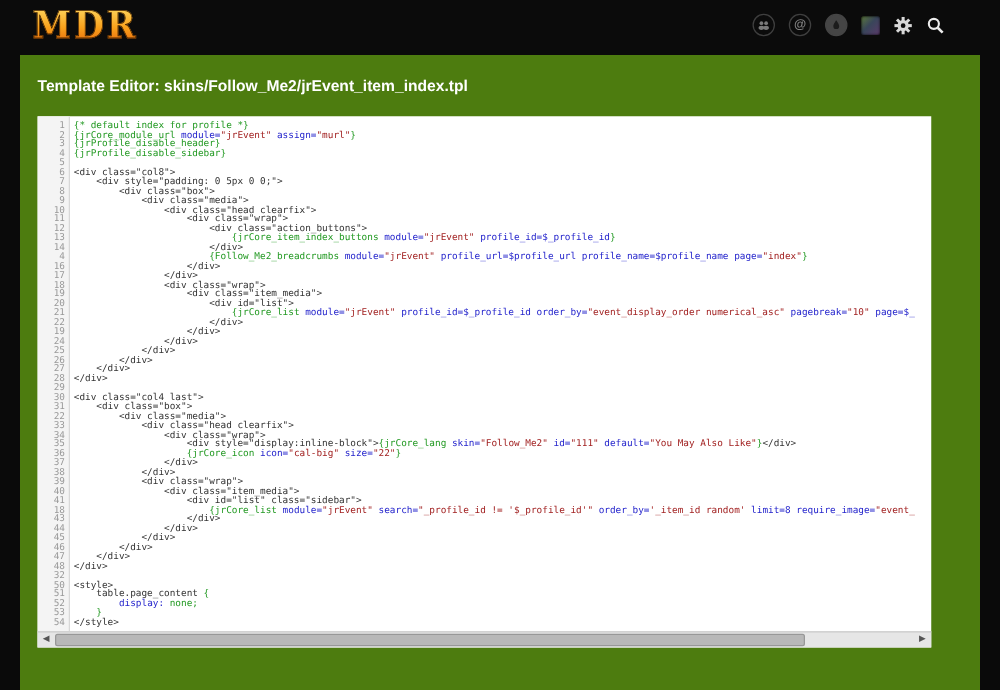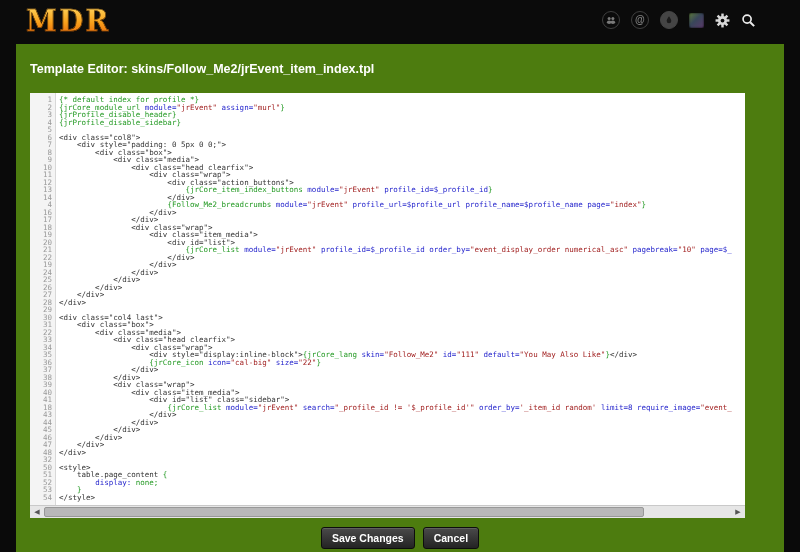--- a/index.html
+++ b/index.html
@@ -156,18 +156,14 @@
         </div>
       <div class="code" id="code"><div class="line"><span style="color: rgb(34, 153, 34);">{* default index for profile *}</span></div><div class="line"><span style="color: rgb(34, 153, 34);">{jrCore_module_url </span><span style="color: rgb(36, 36, 204);">module=</span><span style="color: rgb(162, 34, 34);">"jrEvent" </span><span style="color: rgb(36, 36, 204);">assign=</span><span style="color: rgb(162, 34, 34);">"murl"</span><span style="color: rgb(34, 153, 34);">}</span></div><div class="line"><span style="color: rgb(34, 153, 34);">{jrProfile_disable_header}</span></div><div class="line"><span style="color: rgb(34, 153, 34);">{jrProfile_disable_sidebar}</span></div><div class="line"></div><div class="line"><span style="color: rgb(51, 51, 51);">&lt;div class="col8"&gt;</span></div><div class="line"><span style="color: rgb(51, 51, 51);">    &lt;div style="padding: 0 5px 0 0;"&gt;</span></div><div class="line"><span style="color: rgb(51, 51, 51);">        &lt;div class="box"&gt;</span></div><div class="line"><span style="color: rgb(51, 51, 51);">            &lt;div class="media"&gt;</span></div><div class="line"><span style="color: rgb(51, 51, 51);">                &lt;div class="head clearfix"&gt;</span></div><div class="line"><span style="color: rgb(51, 51, 51);">                    &lt;div class="wrap"&gt;</span></div><div class="line"><span style="color: rgb(51, 51, 51);">                        &lt;div class="action_buttons"&gt;</span></div><div class="line"><span style="color: rgb(51, 51, 51);">                            </span><span style="color: rgb(34, 153, 34);">{jrCore_item_index_buttons </span><span style="color: rgb(36, 36, 204);">module=</span><span style="color: rgb(162, 34, 34);">"jrEvent" </span><span style="color: rgb(36, 36, 204);">profile_id=$_profile_id</span><span style="color: rgb(34, 153, 34);">}</span></div><div class="line"><span style="color: rgb(51, 51, 51);">                        &lt;/div&gt;</span></div><div class="line"><span style="color: rgb(51, 51, 51);">                        </span><span style="color: rgb(34, 153, 34);">{Follow_Me2_breadcrumbs </span><span style="color: rgb(36, 36, 204);">module=</span><span style="color: rgb(162, 34, 34);">"jrEvent" </span><span style="color: rgb(36, 36, 204);">profile_url=$profile_url profile_name=$profile_name page=</span><span style="color: rgb(162, 34, 34);">"index"</span><span style="color: rgb(34, 153, 34);">}</span></div><div class="line"><span style="color: rgb(51, 51, 51);">                    &lt;/div&gt;</span></div><div class="line"><span style="color: rgb(51, 51, 51);">                &lt;/div&gt;</span></div><div class="line"><span style="color: rgb(51, 51, 51);">                &lt;div class="wrap"&gt;</span></div><div class="line"><span style="color: rgb(51, 51, 51);">                    &lt;div class="item_media"&gt;</span></div><div class="line"><span style="color: rgb(51, 51, 51);">                        &lt;div id="list"&gt;</span></div><div class="line"><span style="color: rgb(51, 51, 51);">                            </span><span style="color: rgb(34, 153, 34);">{jrCore_list </span><span style="color: rgb(36, 36, 204);">module=</span><span style="color: rgb(162, 34, 34);">"jrEvent" </span><span style="color: rgb(36, 36, 204);">profile_id=$_profile_id order_by=</span><span style="color: rgb(162, 34, 34);">"event_display_order numerical_asc" </span><span style="color: rgb(36, 36, 204);">pagebreak=</span><span style="color: rgb(162, 34, 34);">"10" </span><span style="color: rgb(36, 36, 204);">page=$_</span></div><div class="line"><span style="color: rgb(51, 51, 51);">                        &lt;/div&gt;</span></div><div class="line"><span style="color: rgb(51, 51, 51);">                    &lt;/div&gt;</span></div><div class="line"><span style="color: rgb(51, 51, 51);">                &lt;/div&gt;</span></div><div class="line"><span style="color: rgb(51, 51, 51);">            &lt;/div&gt;</span></div><div class="line"><span style="color: rgb(51, 51, 51);">        &lt;/div&gt;</span></div><div class="line"><span style="color: rgb(51, 51, 51);">    &lt;/div&gt;</span></div><div class="line"><span style="color: rgb(51, 51, 51);">&lt;/div&gt;</span></div><div class="line"></div><div class="line"><span style="color: rgb(51, 51, 51);">&lt;div class="col4 last"&gt;</span></div><div class="line"><span style="color: rgb(51, 51, 51);">    &lt;div class="box"&gt;</span></div><div class="line"><span style="color: rgb(51, 51, 51);">        &lt;div class="media"&gt;</span></div><div class="line"><span style="color: rgb(51, 51, 51);">            &lt;div class="head clearfix"&gt;</span></div><div class="line"><span style="color: rgb(51, 51, 51);">                &lt;div class="wrap"&gt;</span></div><div class="line"><span style="color: rgb(51, 51, 51);">                    &lt;div style="display:inline-block"&gt;</span><span style="color: rgb(34, 153, 34);">{jrCore_lang </span><span style="color: rgb(36, 36, 204);">skin=</span><span style="color: rgb(162, 34, 34);">"Follow_Me2" </span><span style="color: rgb(36, 36, 204);">id=</span><span style="color: rgb(162, 34, 34);">"111" </span><span style="color: rgb(36, 36, 204);">default=</span><span style="color: rgb(162, 34, 34);">"You May Also Like"</span><span style="color: rgb(34, 153, 34);">}</span><span style="color: rgb(51, 51, 51);">&lt;/div&gt;</span></div><div class="line"><span style="color: rgb(51, 51, 51);">                    </span><span style="color: rgb(34, 153, 34);">{jrCore_icon </span><span style="color: rgb(36, 36, 204);">icon=</span><span style="color: rgb(162, 34, 34);">"cal-big" </span><span style="color: rgb(36, 36, 204);">size=</span><span style="color: rgb(162, 34, 34);">"22"</span><span style="color: rgb(34, 153, 34);">}</span></div><div class="line"><span style="color: rgb(51, 51, 51);">                &lt;/div&gt;</span></div><div class="line"><span style="color: rgb(51, 51, 51);">            &lt;/div&gt;</span></div><div class="line"><span style="color: rgb(51, 51, 51);">            &lt;div class="wrap"&gt;</span></div><div class="line"><span style="color: rgb(51, 51, 51);">                &lt;div class="item_media"&gt;</span></div><div class="line"><span style="color: rgb(51, 51, 51);">                    &lt;div id="list" class="sidebar"&gt;</span></div><div class="line"><span style="color: rgb(51, 51, 51);">                        </span><span style="color: rgb(34, 153, 34);">{jrCore_list </span><span style="color: rgb(36, 36, 204);">module=</span><span style="color: rgb(162, 34, 34);">"jrEvent" </span><span style="color: rgb(36, 36, 204);">search=</span><span style="color: rgb(162, 34, 34);">"_profile_id != '$_profile_id'" </span><span style="color: rgb(36, 36, 204);">order_by=</span><span style="color: rgb(162, 34, 34);">'_item_id random' </span><span style="color: rgb(36, 36, 204);">limit=8 require_image=</span><span style="color: rgb(162, 34, 34);">"event_</span></div><div class="line"><span style="color: rgb(51, 51, 51);">                    &lt;/div&gt;</span></div><div class="line"><span style="color: rgb(51, 51, 51);">                &lt;/div&gt;</span></div><div class="line"><span style="color: rgb(51, 51, 51);">            &lt;/div&gt;</span></div><div class="line"><span style="color: rgb(51, 51, 51);">        &lt;/div&gt;</span></div><div class="line"><span style="color: rgb(51, 51, 51);">    &lt;/div&gt;</span></div><div class="line"><span style="color: rgb(51, 51, 51);">&lt;/div&gt;</span></div><div class="line"></div><div class="line"><span style="color: rgb(51, 51, 51);">&lt;style&gt;</span></div><div class="line"><span style="color: rgb(51, 51, 51);">    table.page_content </span><span style="color: rgb(34, 153, 34);">{</span></div><div class="line"><span style="color: rgb(51, 51, 51);">        </span><span style="color: rgb(36, 36, 204);">display:</span><span style="color: rgb(34, 153, 34);"> none;</span></div><div class="line"><span style="color: rgb(51, 51, 51);">    </span><span style="color: rgb(34, 153, 34);">}</span></div><div class="line"><span style="color: rgb(51, 51, 51);">&lt;/style&gt;</span></div></div>
     </div>
     <div class="hscroll">
       <span class="hs-arrow left">◀</span>
       <span class="hs-thumb"></span>
       <span class="hs-arrow right">▶</span>
     </div>
   </div>
 
-  <div class="actions">
-    <button class="btn">Save Changes</button>
-    <button class="btn">Cancel</button>
-  </div>
 
 </div>
 
 </body></html>

